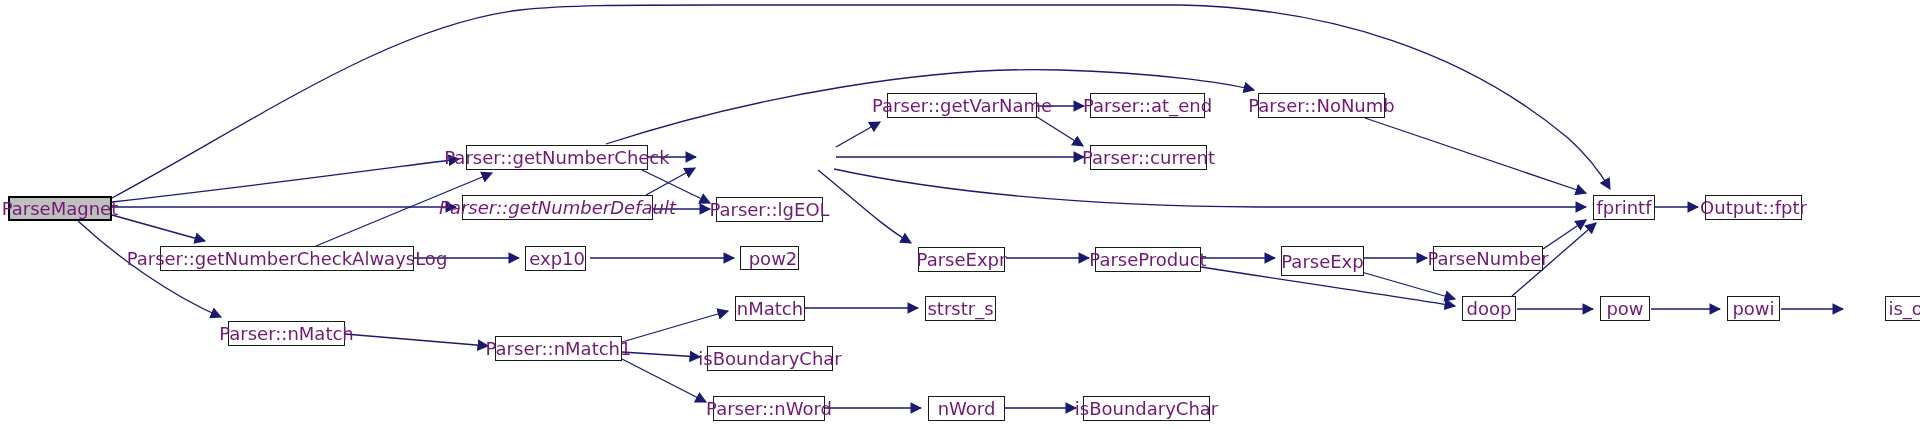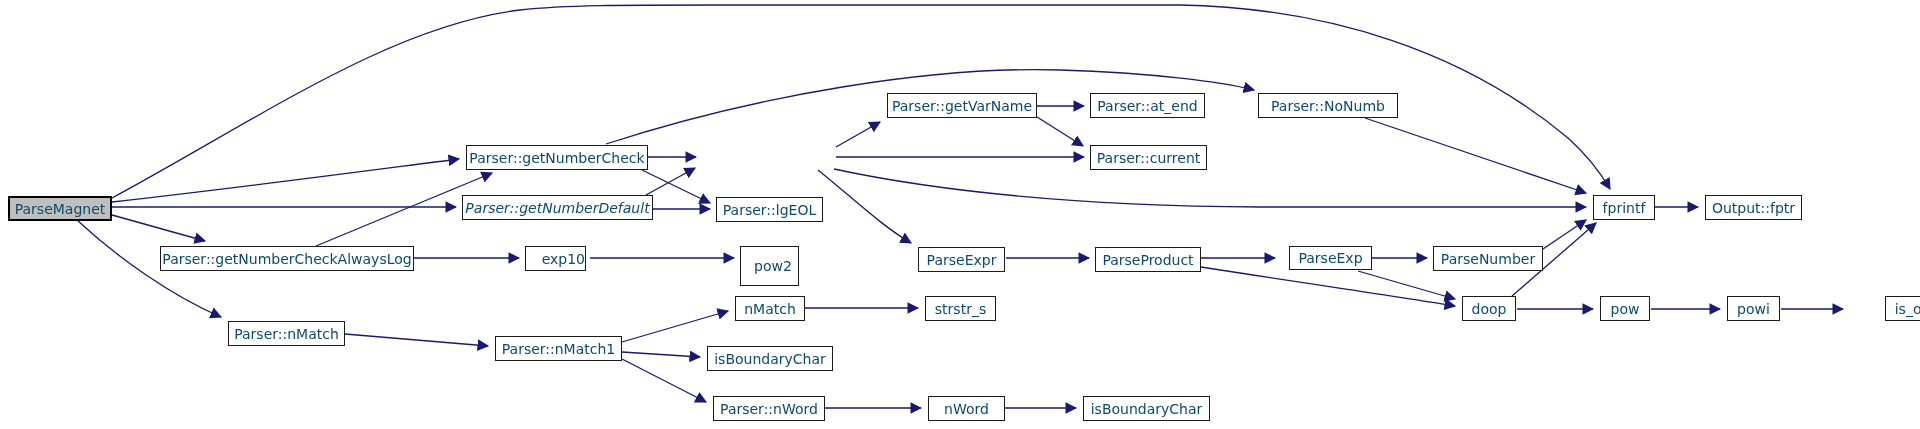--- a/index.html
+++ b/index.html
@@ -10,21 +10,21 @@
     font-family:"DejaVu Sans","Liberation Sans",sans-serif;
     overflow:hidden;
   }
   #edges{position:absolute;left:0;top:0;width:1920px;height:429px;}
   .node{
     position:absolute;
     box-sizing:border-box;
     background:#ffffff;
     border:1px solid #1a1a1a;
     display:flex;align-items:center;justify-content:center;
-    font-size:14px;color:#0c4a6e;
+    font-size:18px;color:#701a75;
     white-space:nowrap;
     z-index:2;
   }
   .node.root{
     background:#bfbfbf;
     border:2px solid #000000;
   }
   .edge{fill:none;stroke:#191970;stroke-width:1.3;}
 </style>
 </head>
@@ -89,21 +89,21 @@
     </div>
   <div class="node" style="left:160px;top:246px;width:254px;height:25px;">
       <span>Parser::getNumberCheckAlwaysLog</span>
     </div>
   <div class="node" style="left:228px;top:321px;width:117px;height:25px;">
       <span>Parser::nMatch</span>
     </div>
   <div class="node" style="left:525px;top:246px;width:61px;height:25px;justify-content:flex-end;">
       <span>exp10</span>
     </div>
-  <div class="node" style="left:740px;top:246px;width:59px;height:40px;padding-left:7px;">
+  <div class="node" style="left:740px;top:246px;width:59px;height:24px;padding-left:7px;">
       <span>pow2</span>
     </div>
   <div class="node" style="left:495px;top:336px;width:127px;height:25px;">
       <span>Parser::nMatch1</span>
     </div>
   <div class="node" style="left:735px;top:296px;width:70px;height:25px;">
       <span>nMatch</span>
     </div>
   <div class="node" style="left:707px;top:346px;width:126px;height:25px;">
       <span>isBoundaryChar</span>
@@ -125,30 +125,30 @@
     </div>
   <div class="node" style="left:887px;top:93px;width:150px;height:25px;">
       <span>Parser::getVarName</span>
     </div>
   <div class="node" style="left:1090px;top:93px;width:115px;height:25px;">
       <span>Parser::at_end</span>
     </div>
   <div class="node" style="left:1090px;top:145px;width:117px;height:25px;justify-content:center;">
       <span>Parser::current</span>
     </div>
-  <div class="node" style="left:1258px;top:93px;width:140px;height:25px;">
+  <div class="node" style="left:1258px;top:93px;width:127px;height:25px;">
       <span>Parser::NoNumb</span>
     </div>
   <div class="node" style="left:918px;top:247px;width:87px;height:25px;justify-content:center;">
       <span>ParseExpr</span>
     </div>
   <div class="node" style="left:1095px;top:247px;width:106px;height:25px;">
       <span>ParseProduct</span>
     </div>
-  <div class="node" style="left:1281px;top:246px;width:83px;height:24px;margin-left:8px;">
+  <div class="node" style="left:1281px;top:246px;width:83px;height:30px;">
       <span>ParseExp</span>
     </div>
   <div class="node" style="left:1433px;top:246px;width:110px;height:25px;">
       <span>ParseNumber</span>
     </div>
   <div class="node" style="left:1462px;top:296px;width:54px;height:25px;">
       <span>doop</span>
     </div>
   <div class="node" style="left:1600px;top:296px;width:50px;height:25px;">
       <span>pow</span>

